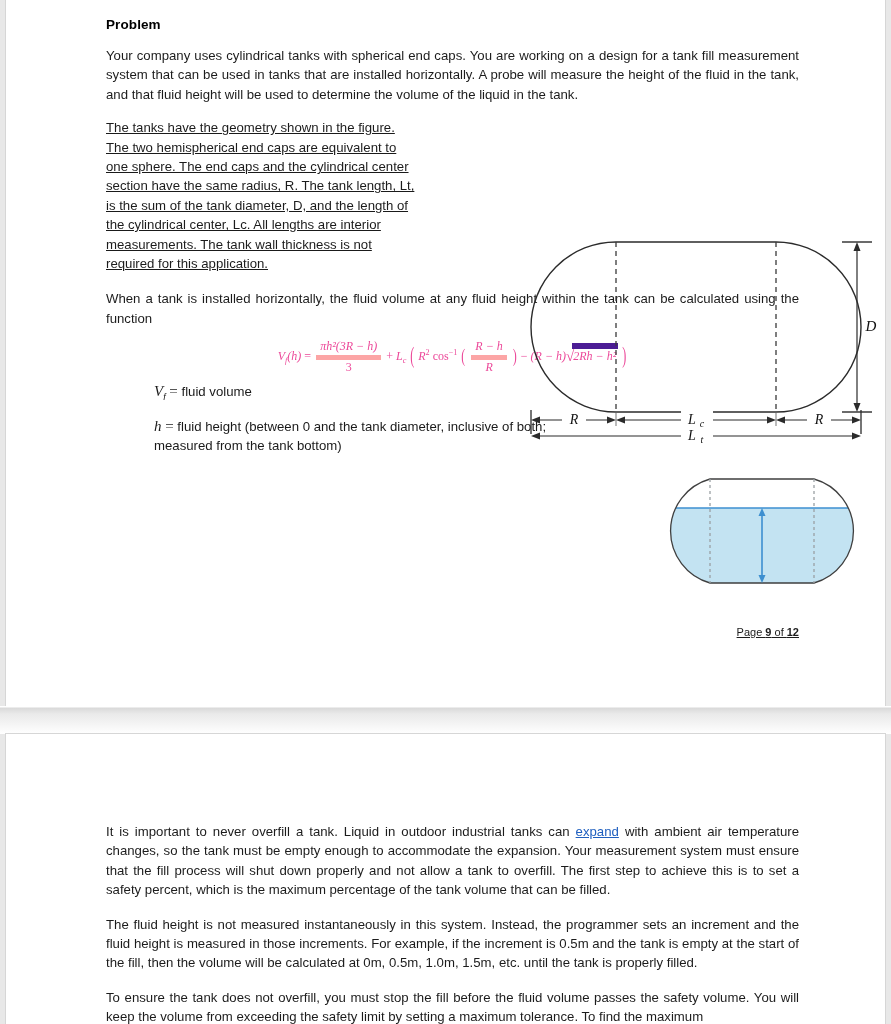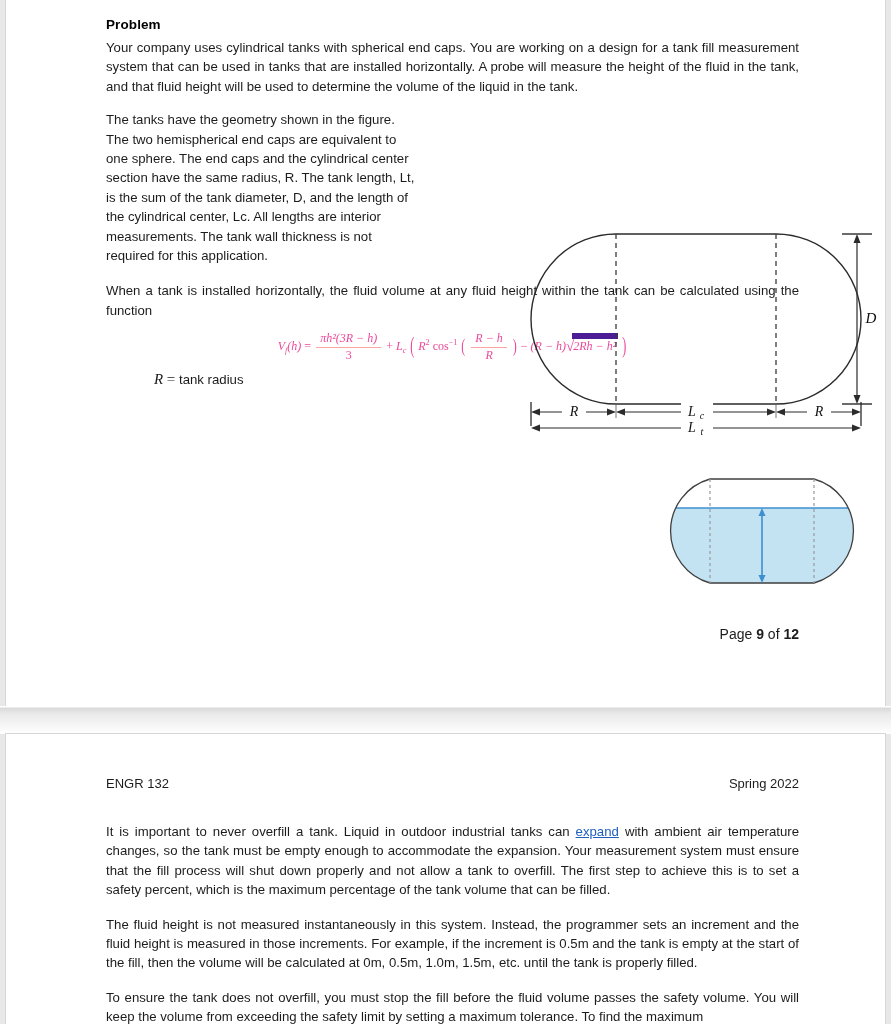--- a/index.html
+++ b/index.html
@@ -87,21 +87,21 @@
   }
   .math { font-style: italic; font-family: "Liberation Serif", serif; }
   .mathup { font-style: normal; }
   .frac {
     display: inline-block;
     vertical-align: middle;
     text-align: center;
     line-height: 1.12;
     margin: 0 2px;
   }
-  .frac .num { display: block; border-bottom: 1px solid #fca5a5; padding: 0 4px 1px; }
+  .frac .num { display: block; border-bottom: 5px solid #fca5a5; padding: 0 4px 1px; }
   .frac .den { display: block; padding: 1px 4px 0; }
   .paren-big {
     display: inline-block;
     transform: scaleY(2.0);
     font-style: normal;
     margin: 0 1px;
     position: relative;
     top: -1px;
   }
   .paren-mid {
@@ -150,22 +150,23 @@
     top: 458px;
     width: 208px;
     height: 112px;
   }
 
   
   .page-footer {
     position: absolute;
     right: 86px;
     top: 627px;
-    font-size: 14px;
+    font-size: 11px;
     color: #1c1c1c;
+    text-decoration: underline;
   }
   .page-footer b { font-weight: bold; }
 
   .page-two-header {
     position: absolute;
     left: 100px;
     right: 86px;
     top: 42px;
     font-size: 13px;
     display: flex;
@@ -182,25 +183,25 @@
 <body>
 
 <div class="viewport">
 
   <div class="page page-one">
     <div class="content" style="top:18px;">
 
       <h2 class="problem-heading">Problem</h2>
 
 
-      <p class="body-text" style="margin-top:6px;">
+      <p class="body-text" style="margin-top:14px;">
         <span>Your company uses cylindrical tanks with spherical end caps. You are working on a design for a tank fill measurement system that can be used in tanks that are installed horizontally. A probe will measure the height of the fluid in the tank, and that fluid height will be used to determine the volume of the liquid in the tank.</span>
       </p>
 
-      <div style="position:relative;">
+      <div style="position:relative;text-decoration:underline;">
         <div class="float-col" style="margin-top:14px;">
           <p class="body-text ragged">The tanks have the geometry shown in the figure. The two hemispherical end caps are equivalent to one sphere. The end caps and the cylindrical center section have the same radius, R. The tank length, Lt, is the sum of the tank diameter, D, and the length of the cylindrical center, Lc. All lengths are interior measurements. The tank wall thickness is not required for this application.</p>
         </div>
 
         <div class="fig-wrap-1">
           <svg width="360" height="215" viewBox="0 0 360 215">
 
             <path d="M 92,12 L 252,12 A 85,85 0 0 1 252,182 L 92,182 A 85,85 0 0 1 92,12 Z" fill="none" stroke="#2b2b2b" stroke-width="1.4"></path>
 
             <line x1="92" y1="12" x2="92" y2="182" stroke="#3a3a3a" stroke-width="1.3" stroke-dasharray="5,4"></line>
@@ -268,23 +269,28 @@
         </span>
         <span class="paren-mid">)</span>
         <span class="mathup">−</span>
         <span class="math">(R − h)</span><span class="radic">√</span><span class="sqrt-wrap math">2Rh − h²</span>
         <span class="paren-big">)</span>
       </div>
 
 
       <ul class="where-list">
         <li>
-          <span class="sym">R</span>
+          <span class="sym">V</span><sub class="sm">f</sub>
           <span class="sym" style="font-style:normal;">=</span>
-          <span>tank radius</span>
+          <span>fluid volume</span>
+        </li>
+        <li>
+          <span class="sym">h</span>
+          <span class="sym" style="font-style:normal;">=</span>
+          <span>fluid height (between 0 and the tank diameter, inclusive of both; measured from the tank bottom)</span>
         </li>
       </ul>
 
       <div class="fig-wrap-2">
         <svg width="208" height="112" viewBox="0 0 208 112">
           <defs>
             <clipPath id="capsuleClip">
               <path d="M 52,4 L 156,4 A 54,54 0 0 1 156,108 L 52,108 A 54,54 0 0 1 52,4 Z"></path>
             </clipPath>
           </defs>
@@ -308,24 +314,20 @@
 
     <div class="page-footer">
       <span>Page </span><b>9</b><span> of </span><b>12</b>
     </div>
   </div>
 
   <div class="page-gap"></div>
 
   <div class="page page-two">
 
-    <div class="page-two-header">
-      <span>ENGR 132</span>
-      <span>Spring 2022</span>
-    </div>
 
     <div class="content" style="top:88px;">
       <p class="body-text">
         <span>It is important to never overfill a tank. Liquid in outdoor industrial tanks can </span><a href="#" class="link">expand</a><span> with ambient air temperature changes, so the tank must be empty enough to accommodate the expansion. Your measurement system must ensure that the fill process will shut down properly and not allow a tank to overfill. The first step to achieve this is to set a safety percent, which is the maximum percentage of the tank volume that can be filled.</span>
       </p>
 
       <p class="body-text" style="margin-top:15px;">The fluid height is not measured instantaneously in this system. Instead, the programmer sets an increment and the fluid height is measured in those increments. For example, if the increment is 0.5m and the tank is empty at the start of the fill, then the volume will be calculated at 0m, 0.5m, 1.0m, 1.5m, etc. until the tank is properly filled.</p>
 
       <p class="body-text" style="margin-top:15px;">To ensure the tank does not overfill, you must stop the fill before the fluid volume passes the safety volume. You will keep the volume from exceeding the safety limit by setting a maximum tolerance. To find the maximum</p>
 

